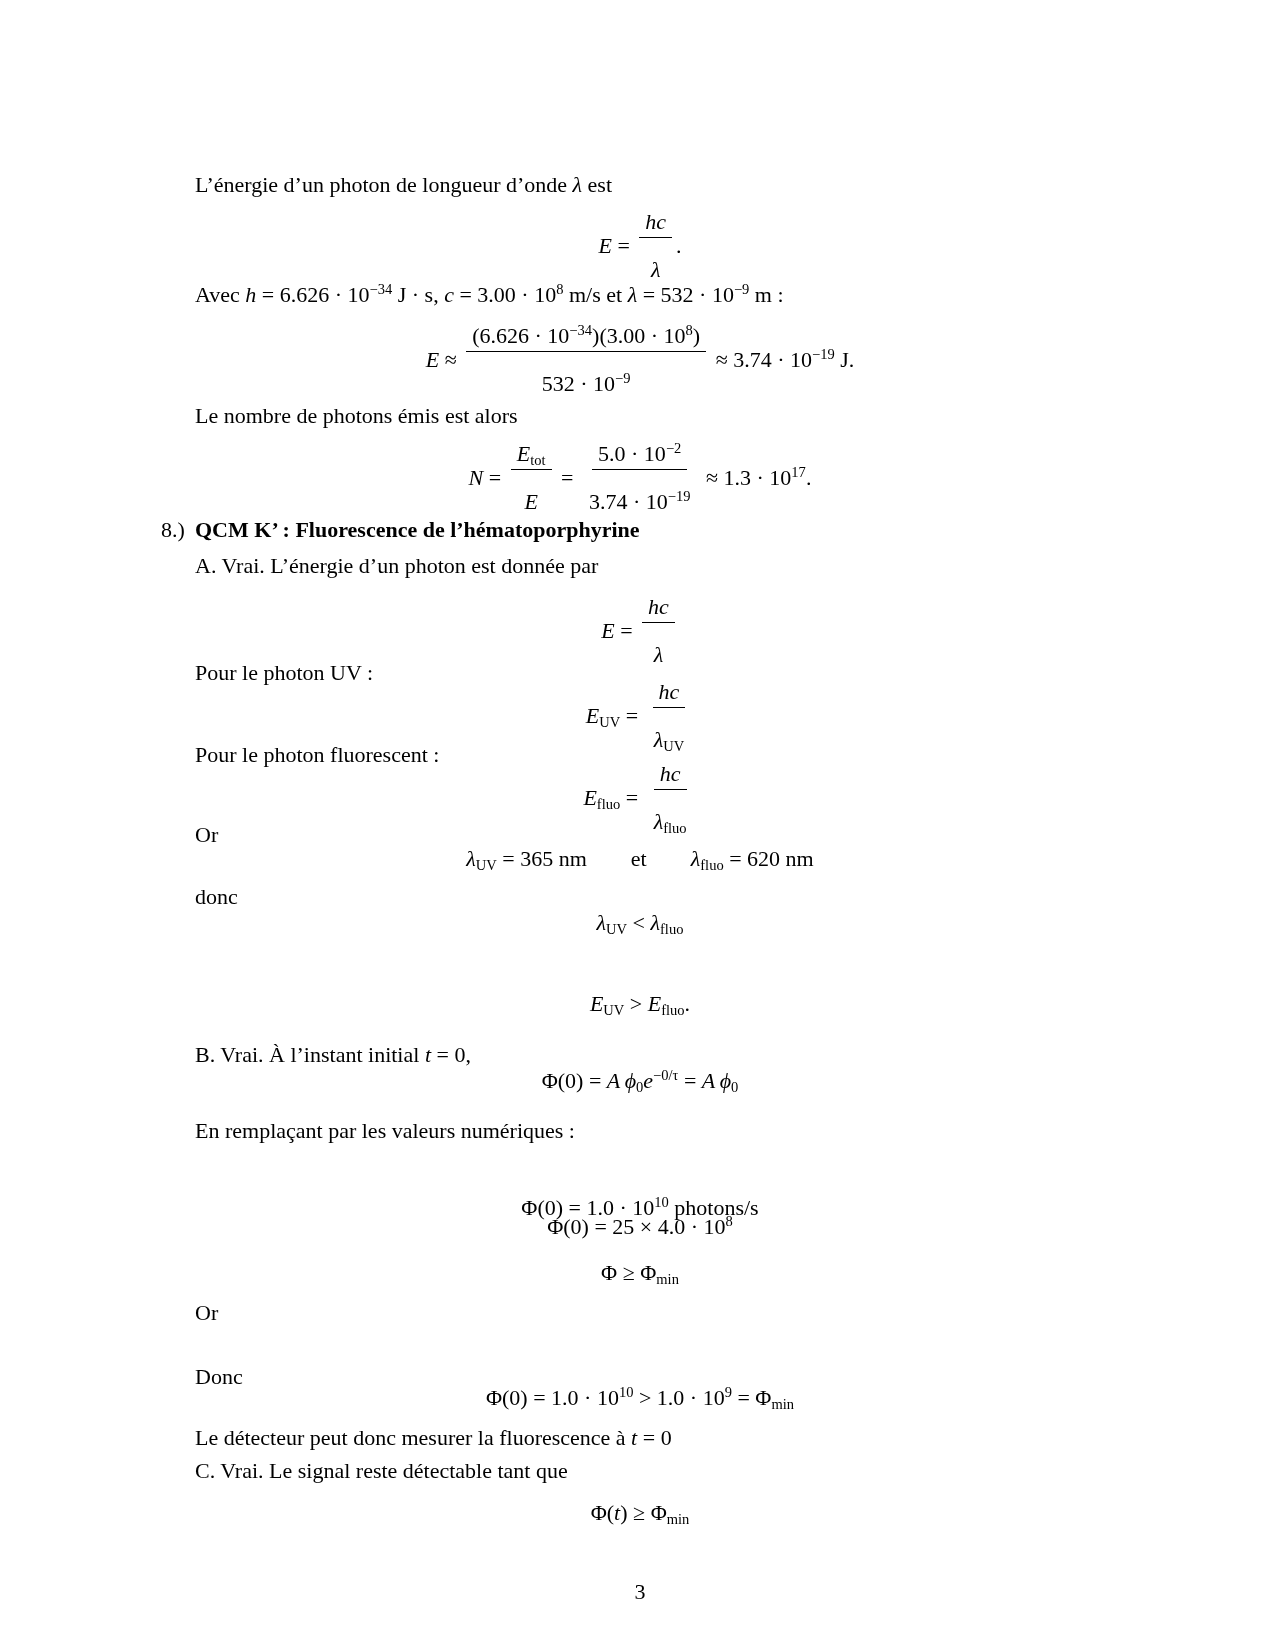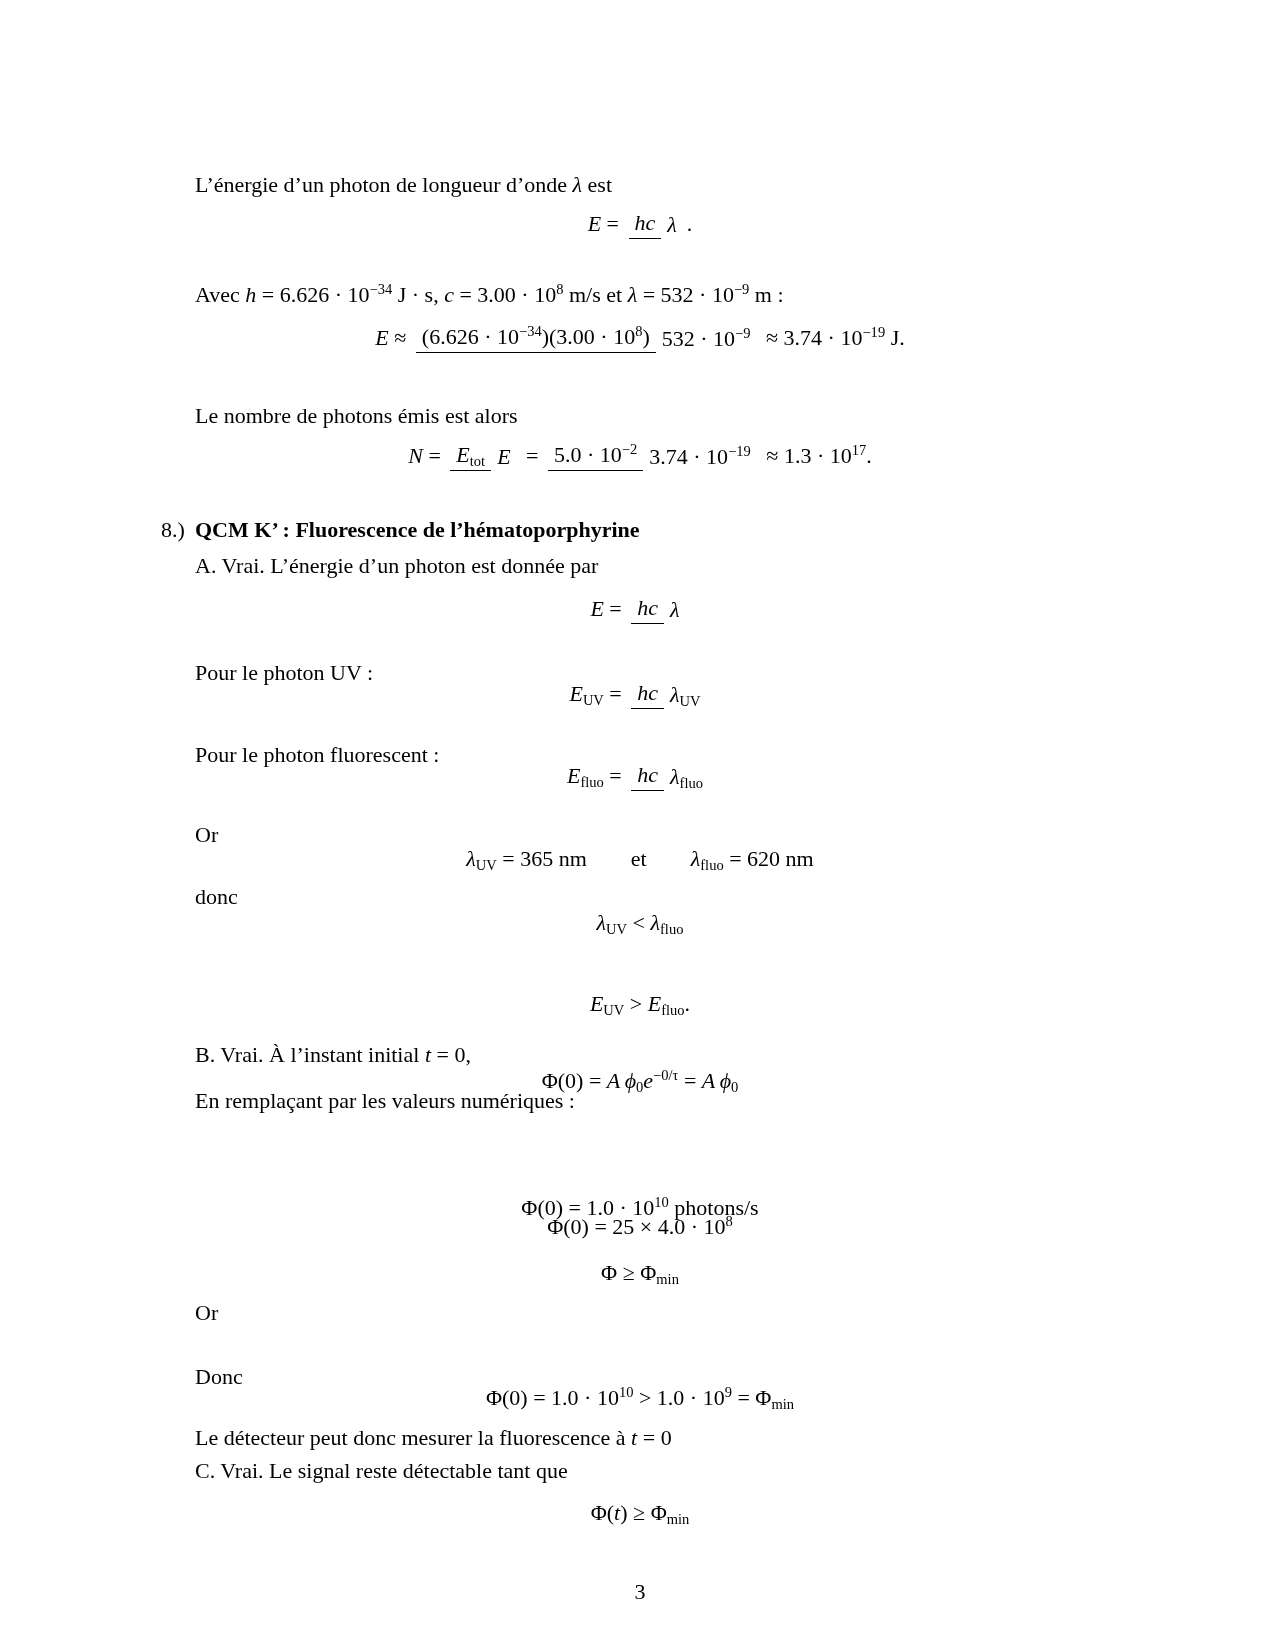--- a/index.html
+++ b/index.html
@@ -34,24 +34,25 @@
   .para { text-align: left; }
   .eq   { text-align: center; }
   .frac-eq {
     display: flex;
     justify-content: center;
     align-items: center;
   }
   .eqpart { white-space: pre; }
   .frac {
     display: inline-flex;
-    flex-direction: row;
+    flex-direction: column;
     align-items: center;
     margin: 0 4px;
     line-height: 27px;
+    gap: 16px;
   }
   .frac .num {
     display: block;
     padding: 0 6px 2px 6px;
     border-bottom: 1.4px solid #000;
   }
   .frac .den {
     display: block;
     padding: 2px 6px 0 6px;
   }
@@ -161,21 +162,21 @@
 
     <div class="blk eq" style="top:863px"><span class="it">λ</span><sub>UV</sub><span> &lt; </span><span class="it">λ</span><sub>fluo</sub></div>
 
 
     <div class="blk eq" style="top:944px"><span class="it">E</span><sub>UV</sub><span> &gt; </span><span class="it">E</span><sub>fluo</sub><span>.</span></div>
 
     <div class="blk para" style="top:995px"><span>B. Vrai. À l’instant initial </span><span class="it">t</span><span> = 0,</span></div>
 
     <div class="blk eq" style="top:1021px"><span>Φ(0) = </span><span class="it">A ϕ</span><sub>0</sub><span class="it">e</span><sup>−0/τ</sup><span> = </span><span class="it">A ϕ</span><sub>0</sub></div>
 
-    <div class="blk para" style="top:1041px"><span>En remplaçant par les valeurs numériques :</span></div>
+    <div class="blk para" style="top:1071px"><span>En remplaçant par les valeurs numériques :</span></div>
 
     <div class="blk eq" style="top:1167px"><span>Φ(0) = 25 × 4.0 · 10</span><sup>8</sup></div>
 
     <div class="blk eq" style="top:1148px"><span>Φ(0) = 1.0 · 10</span><sup>10</sup><span> photons/s</span></div>
 
 
     <div class="blk eq" style="top:1213px"><span>Φ ≥ Φ</span><sub>min</sub></div>
 
     <div class="blk para" style="top:1253px"><span>Or</span></div>
 

